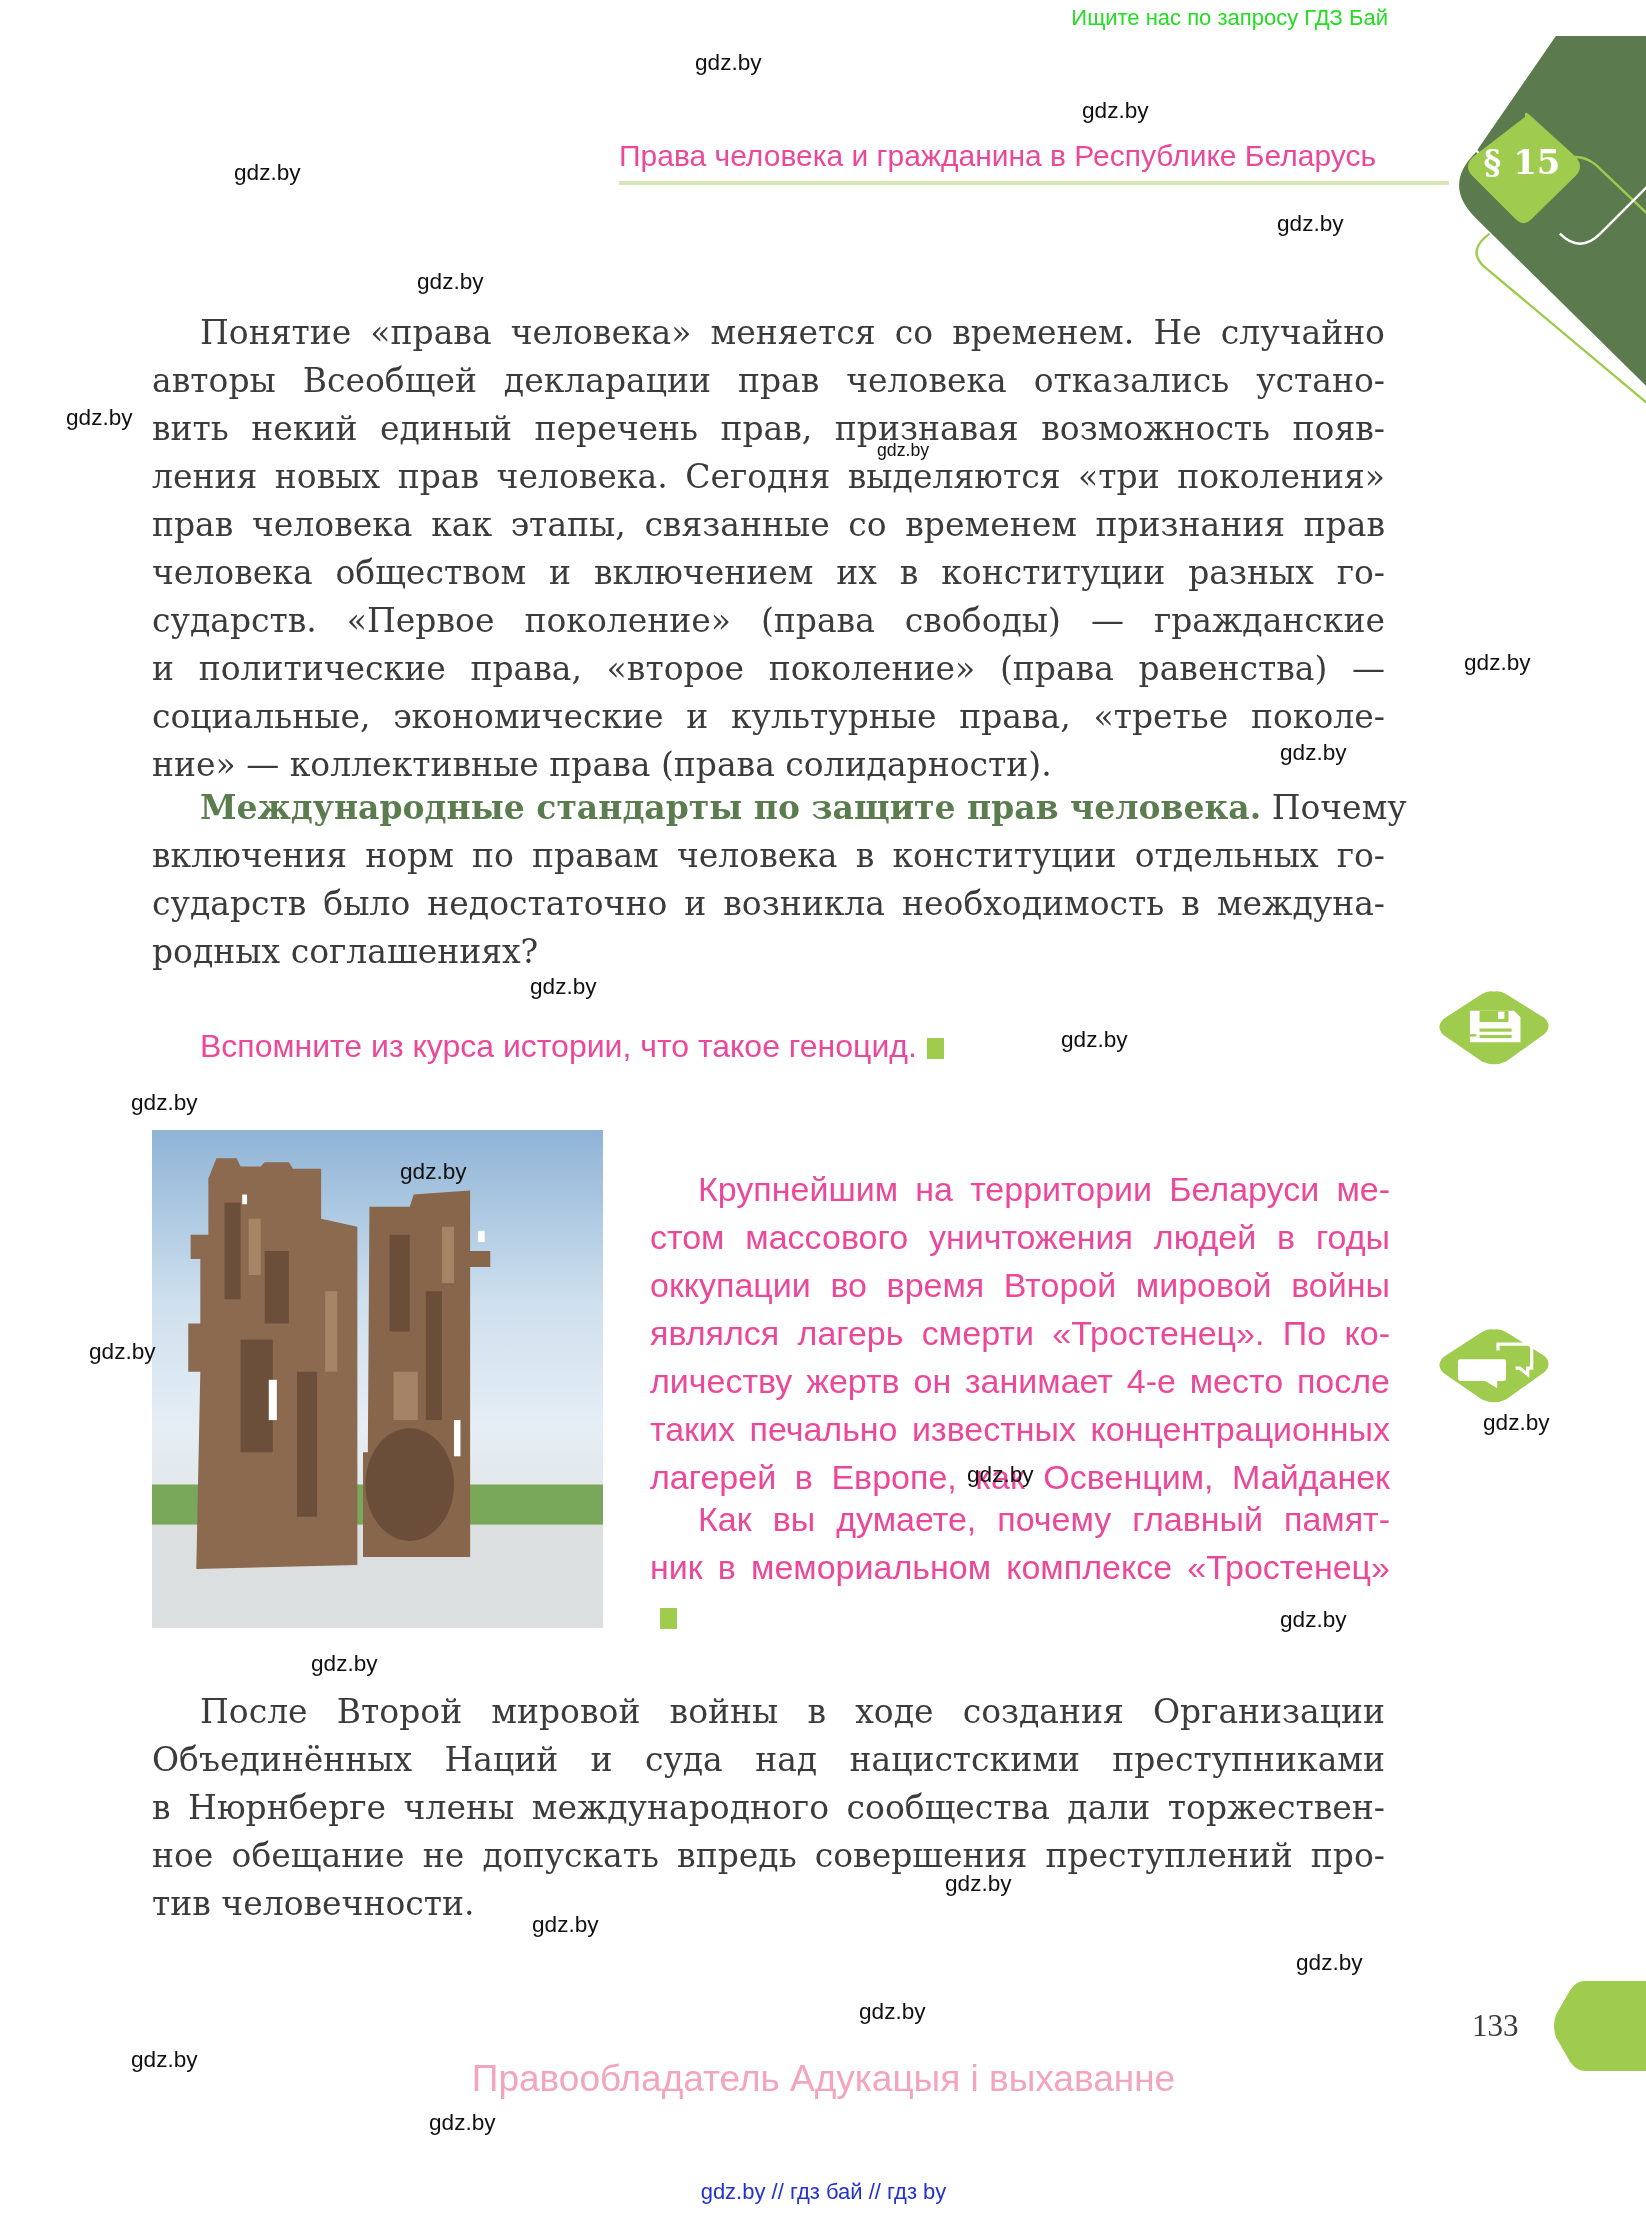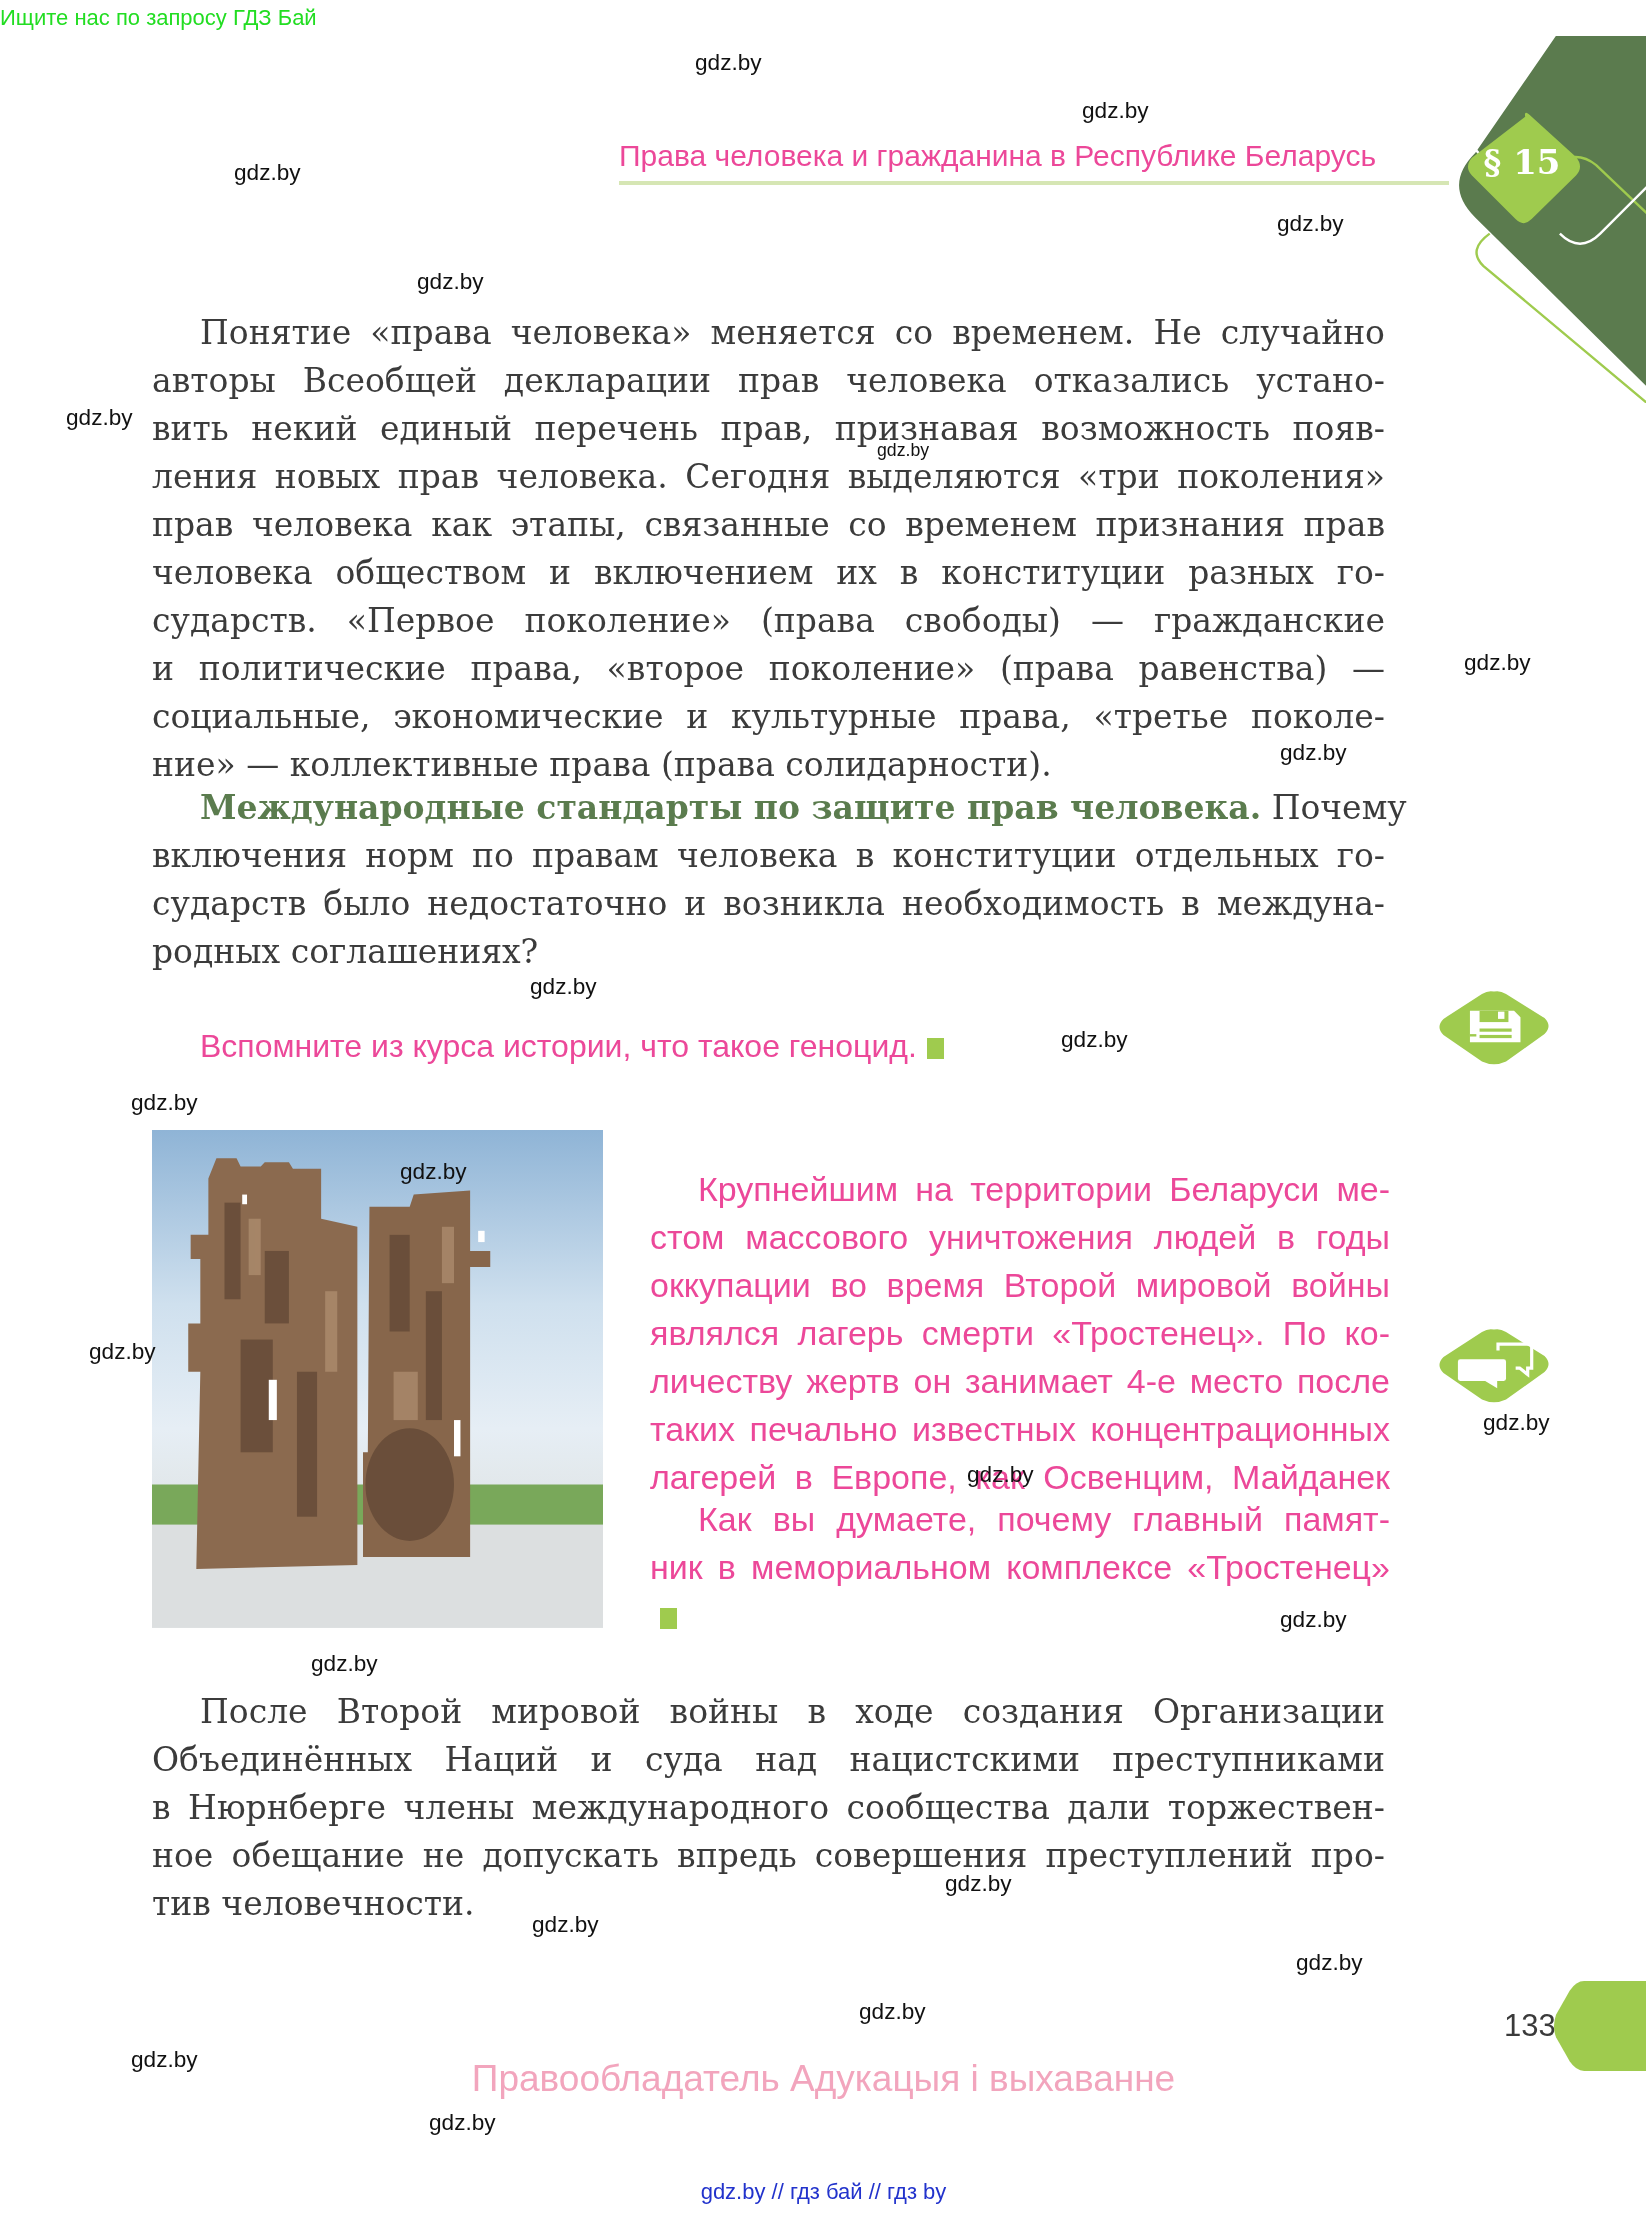--- a/index.html
+++ b/index.html
@@ -4,21 +4,21 @@
 <style>
   html, body { margin: 0; padding: 0; }
   body {
     width: 1647px; height: 2216px; position: relative; overflow: hidden;
     background: #ffffff;
     font-family: "DejaVu Serif", serif;
     color: #3a3a3a;
   }
   .abs { position: absolute; }
   .top-banner {
-    left: 0; width: 1388px; top: 4.8px; text-align: left;
+    left: 0; width: 1388px; top: 4.8px; text-align: right;
     font-family: "Liberation Sans", sans-serif; font-size: 22px; color: #22dd22;
   }
   .wm {
     font-family: "Liberation Sans", sans-serif; font-size: 22.6px; color: #111;
     white-space: nowrap;
   }
   .wm.small { font-size: 17.7px; }
   .running-head {
     left: 619px; top: 139px;
     font-family: "Liberation Sans", sans-serif; font-size: 30px; color: #ec4899;
@@ -47,21 +47,21 @@
   }
   .footer-copyright {
     left: 0; width: 1647px; top: 2058px; text-align: center;
     font-family: "Liberation Sans", sans-serif; font-size: 37px; color: #f2a5bd;
   }
   .footer-links {
     left: 0; width: 1647px; top: 2179px; text-align: center;
     font-family: "Liberation Sans", sans-serif; font-size: 22px; color: #2233cc;
   }
   .page-num {
-    left: 1472px; top: 2008px; font-family: Liberation Sans, sans-serif; font-size: 31px; color: #3a3a3a; margin-left: 32px;
+    left: 1472px; top: 2008px; font-family: Liberation Serif, serif; font-size: 31px; color: #3a3a3a;
   }
 </style>
 </head>
 <body>
 
 <div class="abs top-banner">Ищите нас по запросу ГДЗ Бай</div>
 
 <svg class="abs corner-svg" width="242" height="371" viewBox="1743 40 300 460">
   <path d="M1930 45 L2043 45 L2043 480 L1830 270 Q1790 230 1830 190 Z" fill="#5b7b4e"></path>
   <path d="M1830 185 L1855 215" stroke="#fff" stroke-width="3" fill="none"></path>

